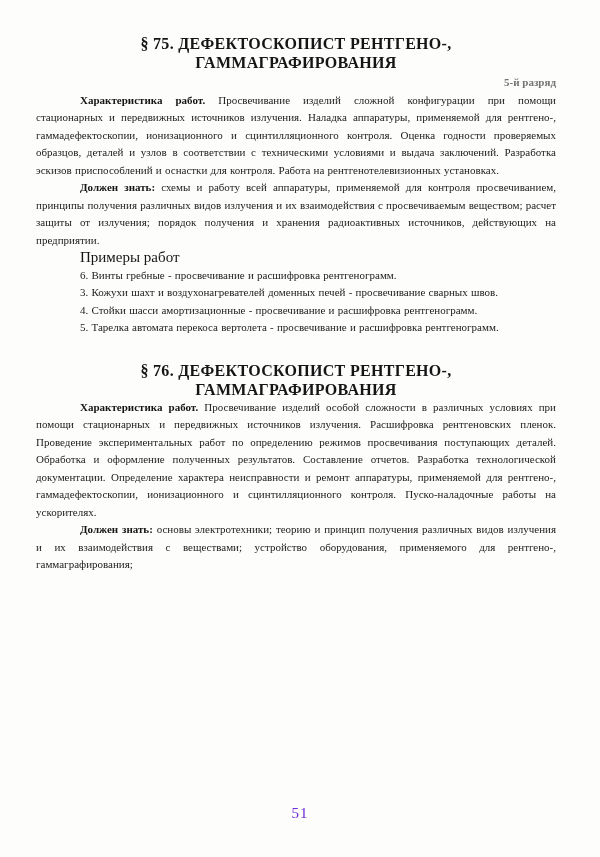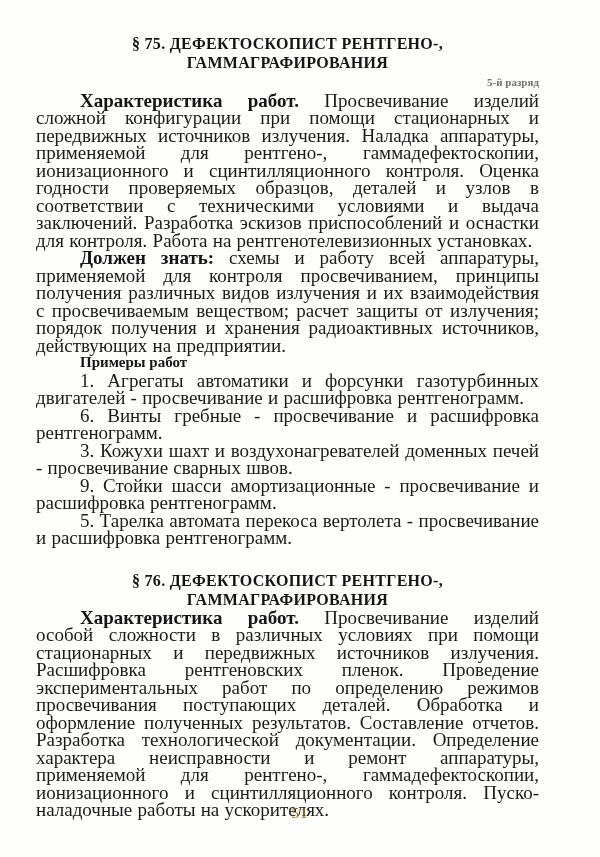--- a/index.html
+++ b/index.html
@@ -5,21 +5,21 @@
   html, body {
     margin: 0;
     padding: 0;
     background: #fdfdfc;
   }
   .page {
     position: relative;
     width: 600px;
     height: 857px;
     box-sizing: border-box;
-    padding: 34px 61px 0 36px;
+    padding: 34px 44px 0 36px;
     background: #fdfdfc;
     color: #1b1b1b;
     font-family: "Liberation Serif", "DejaVu Serif", serif;
     overflow: hidden;
   }
   .section-title {
     text-align: center;
     font-weight: bold;
     font-size: 16px;
     line-height: 19px;
@@ -29,84 +29,84 @@
   .grade {
     text-align: right;
     font-weight: bold;
     font-size: 11px;
     line-height: 17.5px;
     margin-top: 2px;
     color: #737373;
   }
   .para {
     margin: 0;
-    font-size: 19px;
+    font-size: 11px;
     line-height: 17.5px;
     text-indent: 44px;
     text-align: justify;
     word-spacing: 0.5px;
   }
   .para .lead {
     font-weight: bold;
     color: #151515;
   }
   .examples-heading {
     margin: 0;
     font-size: 15px;
     line-height: 17.5px;
     text-indent: 44px;
-    font-weight: bold;
+    font-weight: normal;
     text-align: left;
     color: #151515;
   }
   .section-76 {
     margin-top: 24px;
   }
   .footer {
     position: absolute;
     top: 804px;
     left: 0;
     width: 100%;
     text-align: center;
     font-size: 15px;
     line-height: 18px;
     letter-spacing: 1px;
-    color: #a16207;
+    color: #6d28d9;
   }
 </style>
 </head>
 <body>
 
 <div class="page">
 
   <div class="section section-75">
     <div class="section-title">
       <div>§ 75. ДЕФЕКТОСКОПИСТ РЕНТГЕНО-,</div>
       <div>ГАММАГРАФИРОВАНИЯ</div>
     </div>
     <div class="grade">5-й разряд</div>
 
     <p class="para"><span class="lead">Характеристика работ.</span><span> Просвечивание изделий сложной конфигурации при помощи стационарных и передвижных источников излучения. Наладка аппаратуры, применяемой для рентгено-, гаммадефектоскопии, ионизационного и сцинтилляционного контроля. Оценка годности проверяемых образцов, деталей и узлов в соответствии с техническими условиями и выдача заключений. Разработка эскизов приспособлений и оснастки для контроля. Работа на рентгенотелевизионных установках.</span></p>
 
     <p class="para"><span class="lead">Должен знать:</span><span> схемы и работу всей аппаратуры, применяемой для контроля просвечиванием, принципы получения различных видов излучения и их взаимодействия с просвечиваемым веществом; расчет защиты от излучения; порядок получения и хранения радиоактивных источников, действующих на предприятии.</span></p>
 
     <p class="examples-heading">Примеры работ</p>
 
-    <p class="para">1. Агрегаты автоматики и форсунки газотурбинных двигателей - просвечивание и расшифровка рентгенограмм.</p>
     <p class="para">6. Винты гребные - просвечивание и расшифровка рентгенограмм.</p>
     <p class="para">3. Кожухи шахт и воздухонагревателей доменных печей - просвечивание сварных швов.</p>
-    <p class="para">9. Стойки шасси амортизационные - просвечивание и расшифровка рентгенограмм.</p>
+    <p class="para">4. Стойки шасси амортизационные - просвечивание и расшифровка рентгенограмм.</p>
     <p class="para">5. Тарелка автомата перекоса вертолета - просвечивание и расшифровка рентгенограмм.</p>
   </div>
 
   <div class="section section-76">
     <div class="section-title">
       <div>§ 76. ДЕФЕКТОСКОПИСТ РЕНТГЕНО-,</div>
       <div>ГАММАГРАФИРОВАНИЯ</div>
     </div>
 
     <p class="para"><span class="lead">Характеристика работ.</span><span> Просвечивание изделий особой сложности в различных условиях при помощи стационарных и передвижных источников излучения. Расшифровка рентгеновских пленок. Проведение экспериментальных работ по определению режимов просвечивания поступающих деталей. Обработка и оформление полученных результатов. Составление отчетов. Разработка технологической документации. Определение характера неисправности и ремонт аппаратуры, применяемой для рентгено-, гаммадефектоскопии, ионизационного и сцинтилляционного контроля. Пуско-наладочные работы на ускорителях.</span></p>
 
+    <p class="para"><span class="lead">Должен знать:</span><span> основы электротехники; теорию и принцип получения различных видов излучения и их взаимодействия с веществами; устройство оборудования, применяемого для рентгено-, гаммаграфирования;</span></p>
   </div>
 
   <div class="footer">51</div>
 
 </div>
 
 </body></html>

